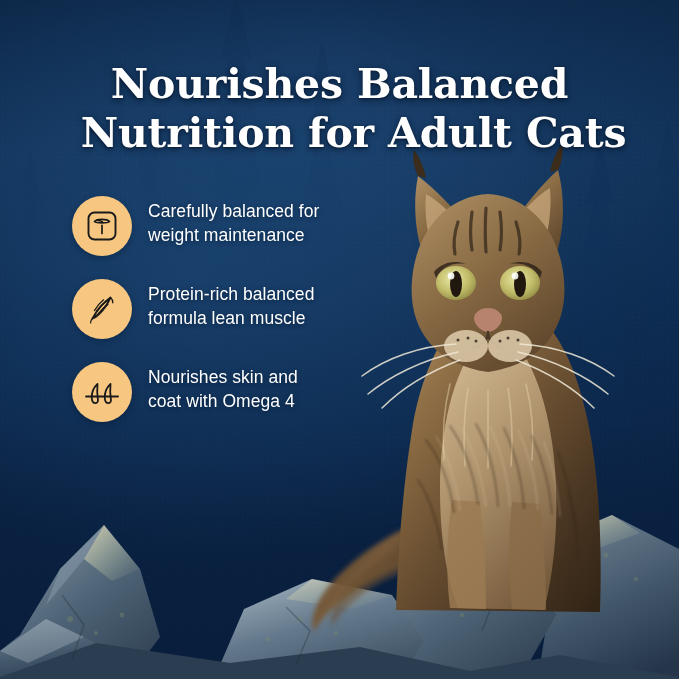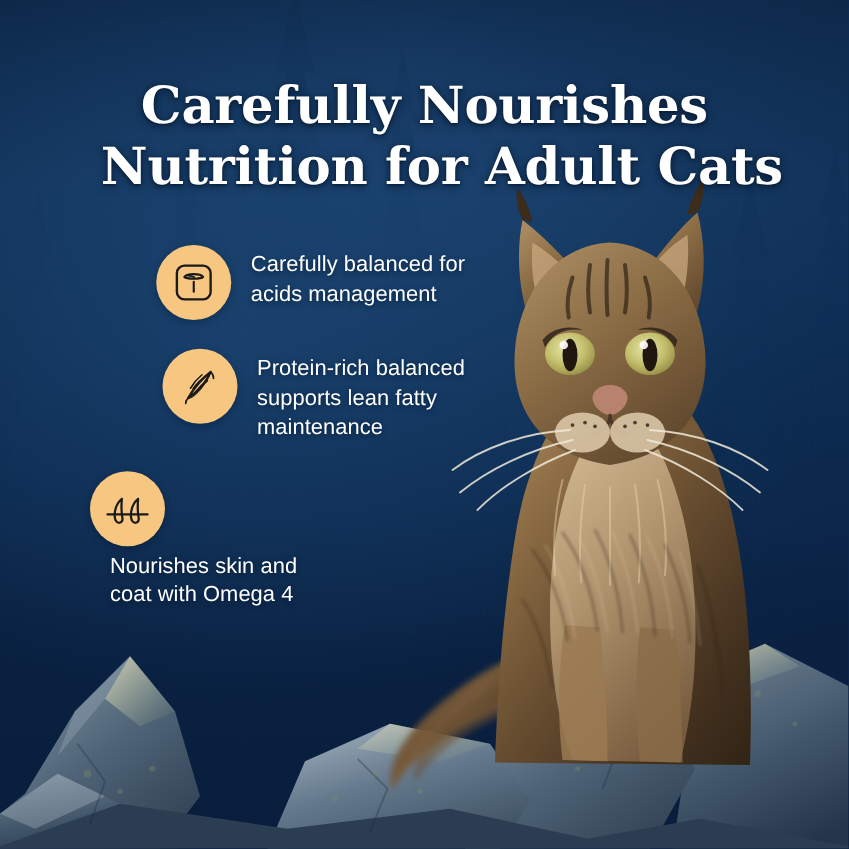--- a/index.html
+++ b/index.html
@@ -45,22 +45,22 @@
     letter-spacing:-.2px;
     text-shadow:0 2px 7px rgba(4,18,38,.75), 0 1px 2px rgba(4,18,38,.6);
     z-index:6;
   }
   .headline .l2{display:block;padding-left:28px;}
 
   
   .benefits{
     position:absolute;left:72px;top:196px;width:300px;z-index:6;
   }
-  .benefit{display:flex;align-items:flex-start;margin-bottom:23px;justify-content:flex-end;}
-  .benefit:last-child{margin-bottom:12px;flex-direction:column;}
+  .benefit{display:flex;align-items:flex-start;margin-bottom:23px;}
+  .benefit:last-child{margin-bottom:12px;}
   .badge{
     flex:0 0 auto;width:60px;height:60px;border-radius:50%;
     background:#f7c680;
     display:flex;align-items:center;justify-content:center;
     box-shadow:0 2px 6px rgba(4,18,38,.35);
   }
   .benefit-text{
     margin-left:16px;padding-top:4px;
     color:#ffffff;
     font-size:17.5px;line-height:23.5px;
@@ -296,59 +296,58 @@
         <circle cx="636" cy="160" r="2"></circle>
     </g>
     <g opacity=".30" stroke="#1b2a3a" stroke-width="1.6" fill="none">
       <path d="M62 176 L84 206 L72 240"></path>
       <path d="M286 188 L310 212 L296 246"></path>
       <path d="M470 146 L496 176 L482 212"></path>
     </g>
   </svg>
 
   <h1 class="headline">
-    <span class="l1">Carefully Nourishes</span>
+    <span class="l1">Nourishes Balanced</span>
     <span class="l2">Nutrition for Adult Cats</span>
   </h1>
 
   <div class="benefits">
 
     <div class="benefit">
       <div class="badge">
         <svg width="38" height="38" viewBox="0 0 38 38" aria-hidden="true">
           <rect x="5.5" y="5.5" width="27" height="27" rx="6" ry="6" fill="none" stroke="#1a1a1a" stroke-width="1.9"></rect>
           <path d="M11.5 14.5 C13.8 11.6 24.2 11.6 26.5 14.5 C24.6 16.4 13.4 16.4 11.5 14.5 Z" fill="none" stroke="#1a1a1a" stroke-width="1.7" stroke-linejoin="round"></path>
           <path d="M19.4 14.6 C17.8 14.0 16.2 13.6 14.6 13.5" fill="none" stroke="#1a1a1a" stroke-width="1.4" stroke-linecap="round"></path>
           <line x1="19" y1="18.4" x2="19" y2="26.4" stroke="#1a1a1a" stroke-width="1.7" stroke-linecap="round"></line>
         </svg>
       </div>
       <div class="benefit-text">
         <span>Carefully balanced for</span><br>
-        <span>acids management</span>
+        <span>weight maintenance</span>
       </div>
     </div>
 
     <div class="benefit">
       <div class="badge">
         <svg width="38" height="38" viewBox="0 0 38 38" aria-hidden="true">
           <path d="M27.5 7.5 C22 11.5 14 20 9.5 28.5 C15 25 23.5 17 27.5 7.5 Z" fill="none" stroke="#1a1a1a" stroke-width="1.8" stroke-linejoin="round"></path>
           <path d="M27.5 7.5 C25.6 12.6 21.2 19.5 16.4 24.4 C13.6 27.2 11.2 28.4 9.5 28.5" fill="none" stroke="#1a1a1a" stroke-width="1.3" opacity=".9"></path>
           <g stroke="#1a1a1a" stroke-width="1.2" fill="none" stroke-linecap="round">
             <path d="M23.6 11.2 C20.0 13.4 16.0 17.4 13.4 21.2"></path>
             <path d="M25.0 14.6 C21.6 16.8 17.8 20.4 15.2 24.0"></path>
             <path d="M20.6 9.8 C17.4 12.4 13.6 16.8 11.4 20.6"></path>
           </g>
           <path d="M27.5 7.5 C29.2 9.0 30.0 11.0 29.8 12.8" fill="none" stroke="#1a1a1a" stroke-width="1.3" stroke-linecap="round"></path>
           <path d="M9.5 28.5 C8.0 30.0 7.4 31.6 7.6 32.8" fill="none" stroke="#1a1a1a" stroke-width="1.3" stroke-linecap="round"></path>
         </svg>
       </div>
       <div class="benefit-text">
         <span>Protein-rich balanced</span><br>
-        <span>supports lean fatty</span><br>
-        <span>maintenance</span>
+        <span>formula lean muscle</span><br>
       </div>
     </div>
 
     <div class="benefit">
       <div class="badge">
         <svg width="40" height="38" viewBox="0 0 40 38" aria-hidden="true">
           <line x1="4" y1="23.5" x2="36" y2="23.5" stroke="#1a1a1a" stroke-width="1.8" stroke-linecap="round"></line>
           <path d="M15.5 11 C11.5 14.5 9.5 19.5 9.8 25.5 C10.0 28.6 11.6 30.4 13.6 30.2 C15.4 30.0 16.3 28.3 15.9 26.3 C15.2 22.4 15.0 16.6 15.5 11 Z" fill="none" stroke="#1a1a1a" stroke-width="1.8" stroke-linejoin="round"></path>
           <path d="M28.5 11 C24.5 14.5 22.5 19.5 22.8 25.5 C23.0 28.6 24.6 30.4 26.6 30.2 C28.4 30.0 29.3 28.3 28.9 26.3 C28.2 22.4 28.0 16.6 28.5 11 Z" fill="none" stroke="#1a1a1a" stroke-width="1.8" stroke-linejoin="round"></path>
         </svg>

